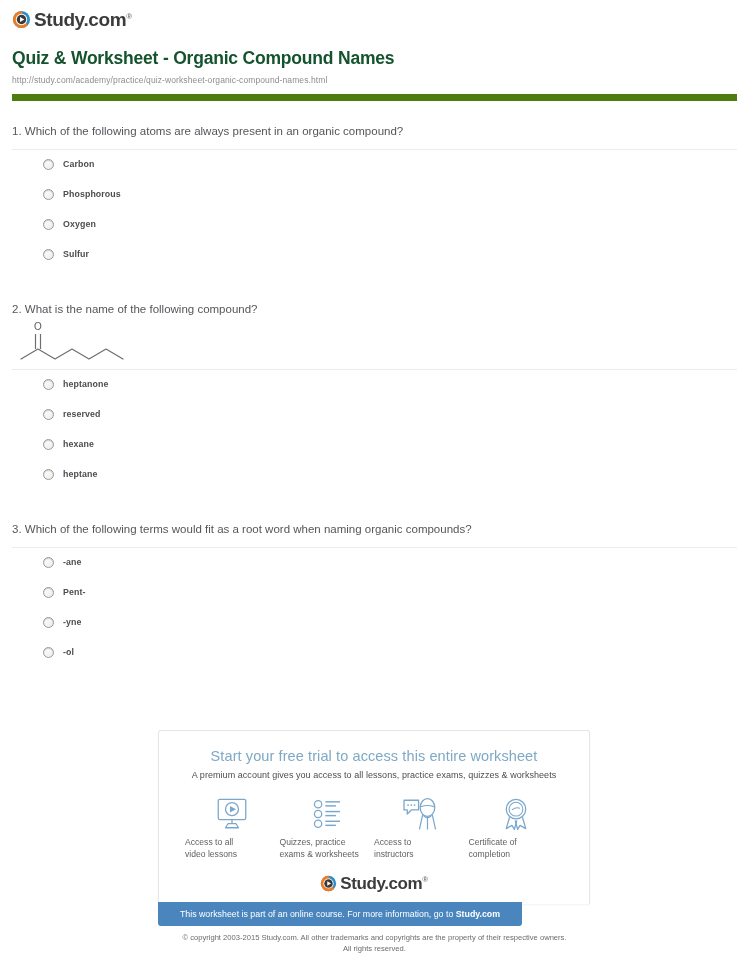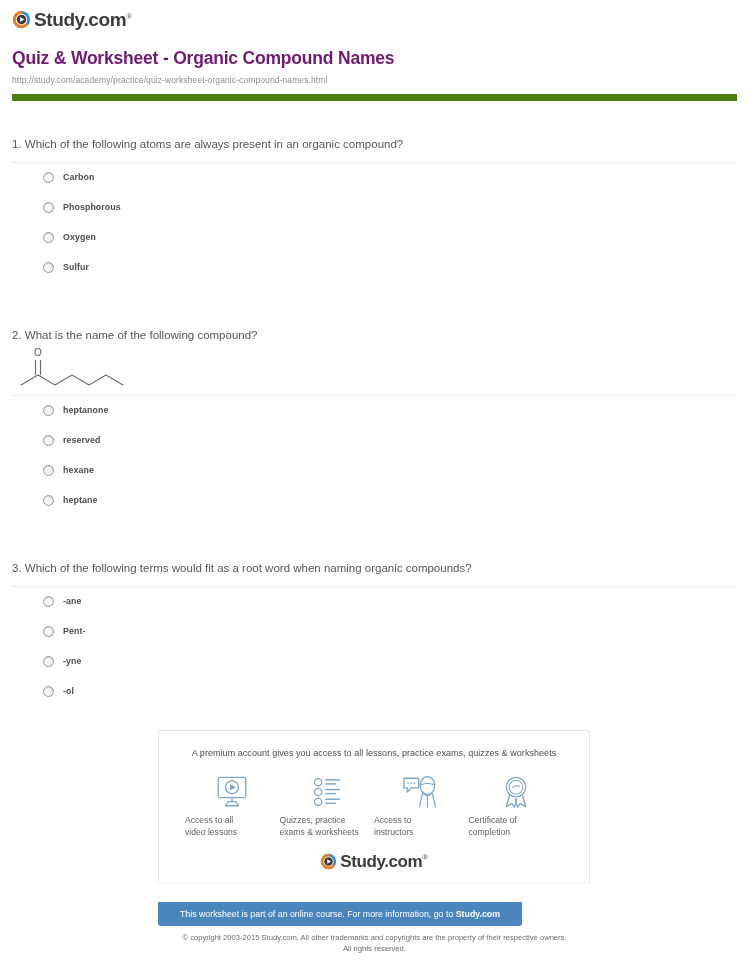--- a/index.html
+++ b/index.html
@@ -46,21 +46,21 @@
     vertical-align: super;
     color: #7a7a7a;
   }
 
   .title-block {
     padding: 14px 12px 0 12px;
   }
   .page-title {
     font-size: 17.5px;
     font-weight: bold;
-    color: #701a75;
+    color: #14532d;
     letter-spacing: -0.2px;
     margin: 0 0 6px 0;
     line-height: 1.2;
   }
   .page-url {
     font-size: 8.5px;
     color: #8d8d8d;
     letter-spacing: 0.1px;
     margin: 0;
     padding-bottom: 9px;
@@ -70,21 +70,21 @@
   
   .quiz {
     padding: 0 12px;
   }
   .question {
     padding-top: 21px;
   }
   .question-text {
     font-size: 11.5px;
     color: #54565a;
-    margin: 15px 0 9px 0;
+    margin: 2px 0 9px 0;
     padding-bottom: 10px;
     border-bottom: 1px solid #ececec;
     line-height: 1.3;
   }
   .question-text.no-rule {
     border-bottom: none;
     padding-bottom: 0;
     margin-bottom: 0;
   }
   .molecule-wrap {
@@ -304,20 +304,21 @@
       </li>
       <li class="option">
         <span class="radio"></span>
         <span class="option-label">-ol</span>
       </li>
     </ul>
   </div>
 </div>
 
 <div class="promo">
+  <p class="promo-headline">Start your free trial to access this entire worksheet</p>
   <p class="promo-sub">A premium account gives you access to all lessons, practice exams, quizzes &amp; worksheets</p>
 
   <div class="features">
 
     <div class="feature">
       <div class="feature-icon">
         <svg width="36" height="34" viewBox="0 0 44 42">
           <rect x="5" y="3" width="34" height="25" rx="2" fill="none" stroke="#7ba7cc" stroke-width="1.6"></rect>
           <circle cx="22" cy="15" r="8" fill="none" stroke="#7ba7cc" stroke-width="1.6"></circle>
           <path d="M19.5 11 L27 15 L19.5 19 Z" fill="#7ba7cc"></path>

